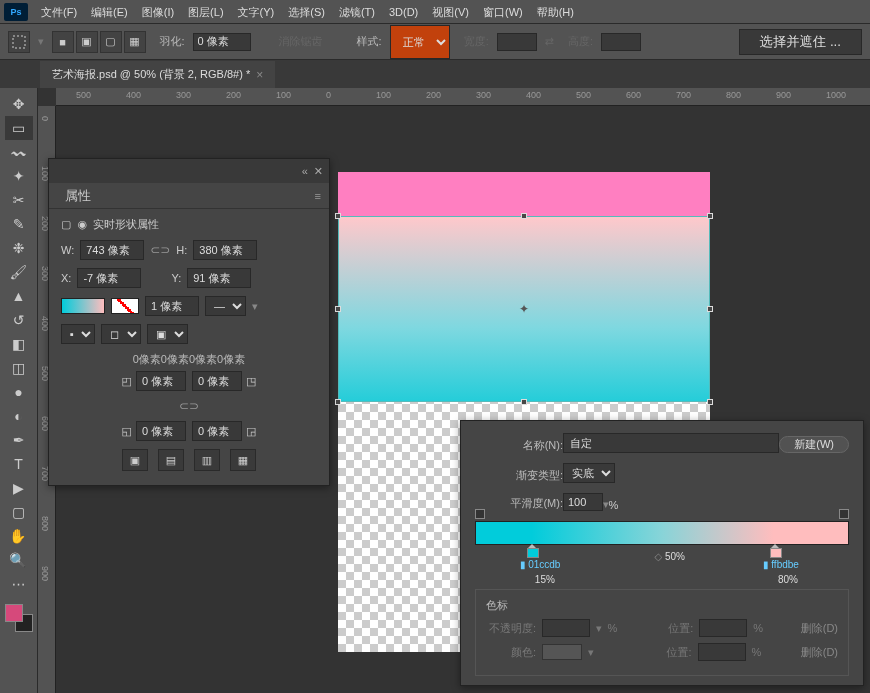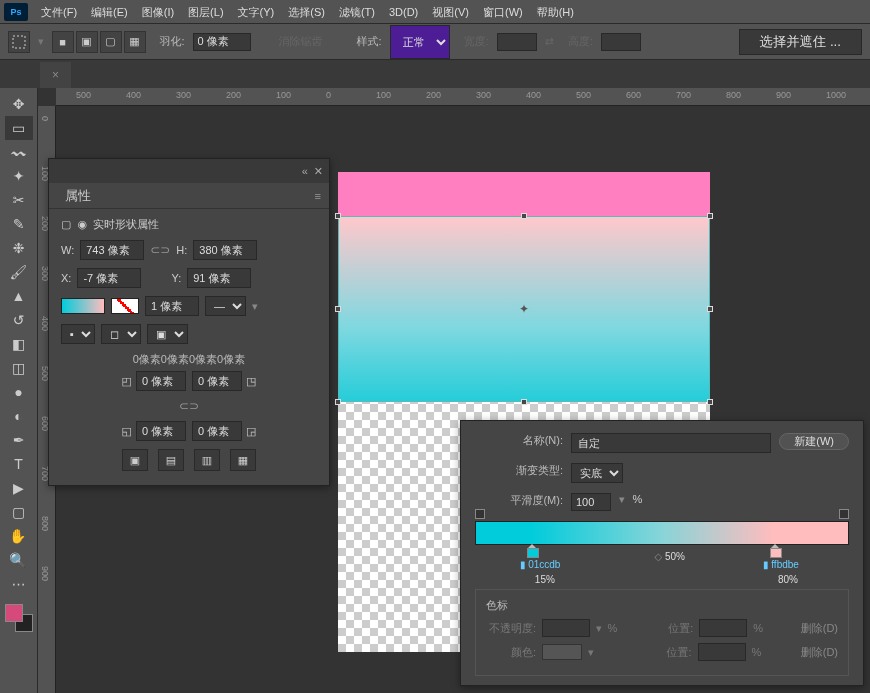--- a/index.html
+++ b/index.html
@@ -5,21 +5,21 @@
 *{margin:0;padding:0;box-sizing:border-box;font-family:"Microsoft YaHei",sans-serif;user-select:none}
 body{background:#535353;width:870px;height:693px;overflow:hidden;color:#ccc;font-size:11px;position:relative}
 .menubar{height:24px;background:#535353;display:flex;align-items:center;padding:0 4px;border-bottom:1px solid #2a2a2a}
 .ps-logo{width:24px;height:18px;background:#001e36;color:#31a8ff;font-size:9px;font-weight:bold;display:flex;align-items:center;justify-content:center;margin-right:6px;border-radius:2px}
 .menu-item{padding:0 7px;cursor:pointer;line-height:24px;color:#ddd}
 .options-bar{height:36px;background:#535353;display:flex;align-items:center;padding:0 8px;border-bottom:1px solid #2a2a2a;gap:8px}
 .opt-btn{width:22px;height:22px;background:#434343;border:1px solid #333;cursor:pointer;display:flex;align-items:center;justify-content:center}
 .opt-group{display:flex;gap:2px}
 .opt-label{color:#bbb;margin-left:6px}
 .opt-input{background:#393939;border:1px solid #282828;color:#ddd;padding:2px 4px;width:58px;font-size:11px}
-.opt-select{background:#4c1d95;border:1px solid #282828;color:#ddd;padding:9px 8px;font-size:11px}
+.opt-select{background:#c2410c;border:1px solid #282828;color:#ddd;padding:9px 8px;font-size:11px}
 .opt-wide-btn{background:#393939;border:1px solid #282828;color:#ddd;padding:3px 20px;cursor:pointer}
 .dim{color:#666}
 .doc-tab-bar{height:28px;background:#393939;display:flex;align-items:flex-end;padding-left:40px}
 .doc-tab{background:#434343;padding:6px 12px;color:#ddd;font-size:11px;display:flex;align-items:center;gap:6px}
 .tab-close{color:#888;cursor:pointer;font-size:12px}
 .main-area{position:relative;height:605px;display:flex}
 .toolbox{width:38px;background:#535353;border-right:1px solid #2a2a2a;display:flex;flex-direction:column;align-items:center;padding-top:4px}
 .tool{width:28px;height:24px;display:flex;align-items:center;justify-content:center;cursor:pointer;color:#ccc;font-size:14px}
 .tool.active{background:#393939}
 .color-swatches{margin-top:8px;position:relative;width:28px;height:28px}
@@ -55,21 +55,21 @@
 .stroke-thumb{width:28px;height:16px;background:#fff;border:1px solid #222;position:relative}
 .stroke-thumb:after{content:"";position:absolute;inset:0;background:linear-gradient(45deg,transparent 45%,#f00 45%,#f00 55%,transparent 55%)}
 .small-select{background:#393939;border:1px solid #282828;color:#ddd;padding:2px 4px;font-size:11px}
 .corner-box{display:flex;align-items:center;gap:4px}
 .corner-input{background:#393939;border:1px solid #282828;color:#ddd;padding:3px 5px;width:50px;font-size:11px}
 .center-text{text-align:center;margin:4px 0;color:#bbb}
 .icon-row{display:flex;justify-content:center;gap:10px;margin-top:8px}
 .icon-btn{width:26px;height:22px;background:#3a3a3a;border:1px solid #2a2a2a;cursor:pointer;display:flex;align-items:center;justify-content:center;color:#ccc}
 
 .grad-panel{left:460px;top:420px;width:404px;height:266px;padding:12px 14px}
-.grad-row{display:flex;align-items:flex-start;gap:8px;margin-bottom:10px}
+.grad-row{display:flex;align-items:flex-end;gap:0;margin-bottom:10px}
 .grad-label{width:88px;text-align:right;color:#bbb}
 .grad-input{background:#393939;border:1px solid #282828;color:#ddd;padding:3px 6px;flex:1;font-size:11px}
 .grad-btn{background:#525252;border:1px solid #666;color:#ddd;padding:0 14px;border-radius:10px;cursor:pointer;font-size:11px}
 .grad-bar-wrap{position:relative;margin:4px 0 2px}
 .grad-bar{height:24px;background:linear-gradient(90deg,#01ccdb 15%,#88d4d8 50%,#ffbdbe 80%);border:1px solid #222}
 .stop{position:absolute;width:10px;height:12px;bottom:-12px;cursor:pointer}
 .stop:before{content:"";display:block;width:0;height:0;border:5px solid transparent;border-bottom-color:#bbb;position:absolute;top:-6px}
 .stop:after{content:"";display:block;width:10px;height:8px;background:currentColor;border:1px solid #888;position:absolute;top:3px}
 .opac-stop{position:absolute;top:-12px;width:10px;height:10px;background:#333;border:1px solid #888}
 .stop-label{position:absolute;top:38px;font-size:10px;color:#6cf;white-space:nowrap}
@@ -124,20 +124,21 @@
   <input class="opt-input dim" style="width: 40px;" disabled="">
   <span class="dim">⇄</span>
   <span class="opt-label dim">高度:</span>
   <input class="opt-input dim" style="width: 40px;" disabled="">
   <span style="flex:1"></span>
   <button class="opt-wide-btn">选择并遮住 ...</button>
 </div>
 
 <div class="doc-tab-bar">
   <div class="doc-tab">
+    <span>艺术海报.psd @ 50% (背景 2, RGB/8#) *</span>
     <span class="tab-close">×</span>
   </div>
 </div>
 
 <div class="main-area">
 
   <div class="toolbox">
     <div class="tool">✥</div>
     <div class="tool active">▭</div>
     <div class="tool">〰</div>

